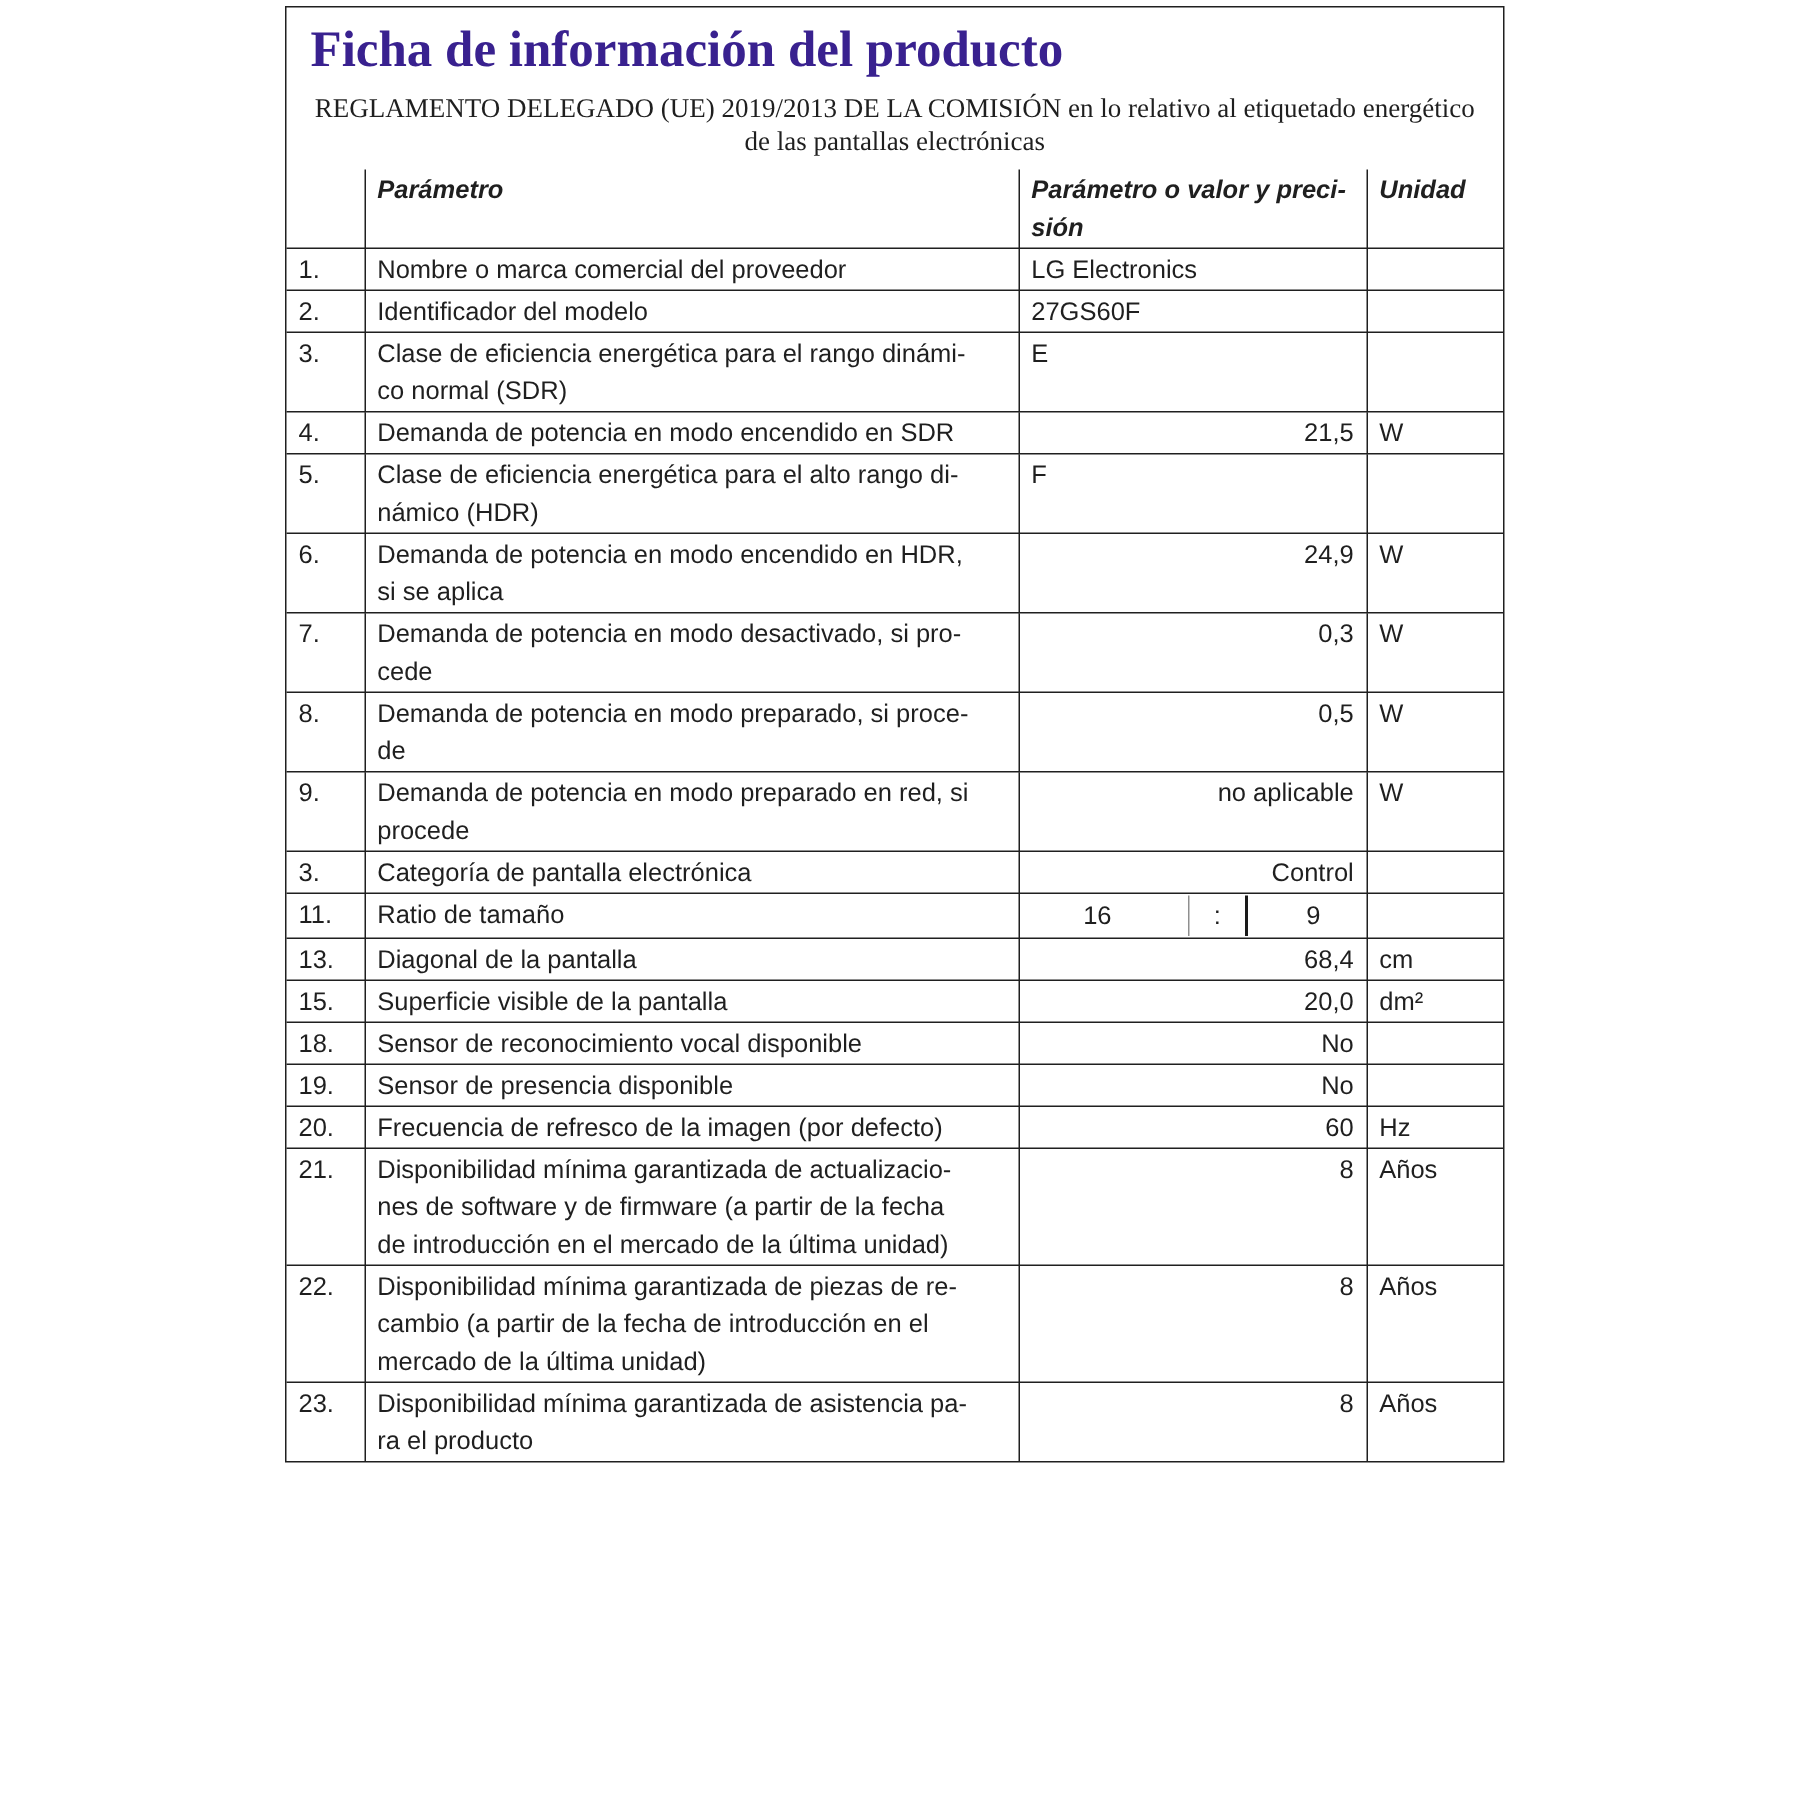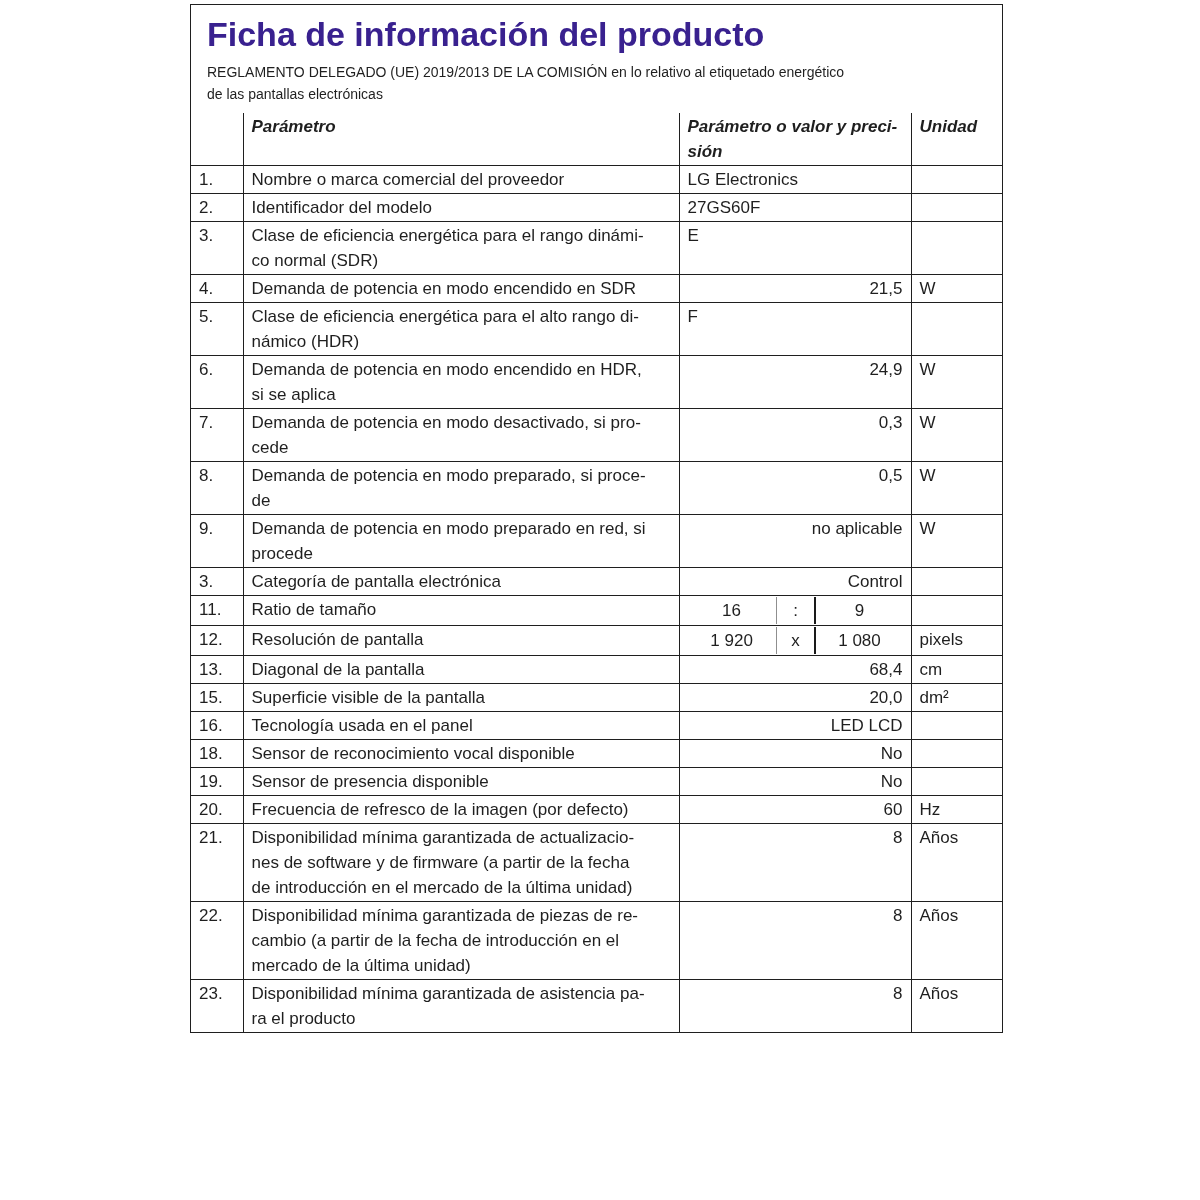--- a/index.html
+++ b/index.html
@@ -5,49 +5,49 @@
   html,body{margin:0;padding:0;}
   body{
     width:1200px;height:1200px;background:#ffffff;
     font-family:"Liberation Sans","DejaVu Sans",sans-serif;
     color:#1f1f1f;position:relative;
   }
   .sheet{
     position:absolute;left:190px;top:4px;width:811px;
     border:1px solid #1f1f1f;background:#ffffff;
   }
-  .sheet-header{padding:6px 16px 8px 16px;}
+  .sheet-header{padding:6px 16px 8px 16px;font-family:Liberation Serif, serif;}
   .page-title{
     margin:0;font-size:34px;font-weight:bold;line-height:46px;
     letter-spacing:0px;
   }
   .page-subtitle{
-    margin:4px 0 0 0;font-size:14px;line-height:22px;
-    white-space:pre-line;color:#1f1f1f;
+    margin:4px 0 0 0;font-size:18px;line-height:22px;
+    white-space:pre-line;color:#1f1f1f;text-align:center;
   }
   table.fiche{
     width:100%;border-collapse:collapse;border-style:hidden;
     table-layout:fixed;font-size:17px;
   }
   table.fiche td, table.fiche th{
     border:1px solid #1f1f1f;vertical-align:top;
     line-height:25px;padding:1px 8px 1px 8px;
     white-space:pre-line;font-weight:normal;text-align:left;
     overflow:hidden;
   }
   table.fiche th{font-weight:bold;font-style:italic;}
   col.c-num{width:52px;}
   col.c-param{width:436px;}
   col.c-value{width:232px;}
   td.num{text-align:right;padding-right:7px;}
   td.param, th.param{padding-left:10px;}
   td.value.left{text-align:left;}
   td.value.right{text-align:right;margin-top:44px;}
   td.split-cell{padding:0;}
-  .split{display:flex;width:100%;}
+  .split{display:flex;width:100%;gap:16px;}
   .split span{display:block;text-align:center;padding:1px 0;line-height:25px;}
   .split .s0{width:41%;}
   .split .s1{width:19%;border-left:1px solid #8f8f8f;border-right:2px solid #1a1a1a;box-sizing:border-box;}
   .split .s2{flex:1;}
 </style>
 </head>
 <body>
 
 <div class="sheet">
   <div class="sheet-header">
@@ -138,42 +138,30 @@
           <td class="value right">Control</td>
           <td class="unit"></td>
         </tr>
         <tr>
           <td class="num">11.</td>
           <td class="param">Ratio de tamaño</td>
           <td class="value split-cell"><div class="split"><span class="s0">16</span><span class="s1">:</span><span class="s2">9</span></div></td>
           <td class="unit"></td>
         </tr>
         <tr>
-          <td class="num">12.</td>
-          <td class="param">Resolución de pantalla</td>
-          <td class="value split-cell"><div class="split"><span class="s0">1 920</span><span class="s1">x</span><span class="s2">1 080</span></div></td>
-          <td class="unit">pixels</td>
-        </tr>
-        <tr>
           <td class="num">13.</td>
           <td class="param">Diagonal de la pantalla</td>
           <td class="value right">68,4</td>
           <td class="unit">cm</td>
         </tr>
         <tr>
           <td class="num">15.</td>
           <td class="param">Superficie visible de la pantalla</td>
           <td class="value right">20,0</td>
           <td class="unit">dm²</td>
-        </tr>
-        <tr>
-          <td class="num">16.</td>
-          <td class="param">Tecnología usada en el panel</td>
-          <td class="value right">LED LCD</td>
-          <td class="unit"></td>
         </tr>
         <tr>
           <td class="num">18.</td>
           <td class="param">Sensor de reconocimiento vocal disponible</td>
           <td class="value right">No</td>
           <td class="unit"></td>
         </tr>
         <tr>
           <td class="num">19.</td>
           <td class="param">Sensor de presencia disponible</td>

